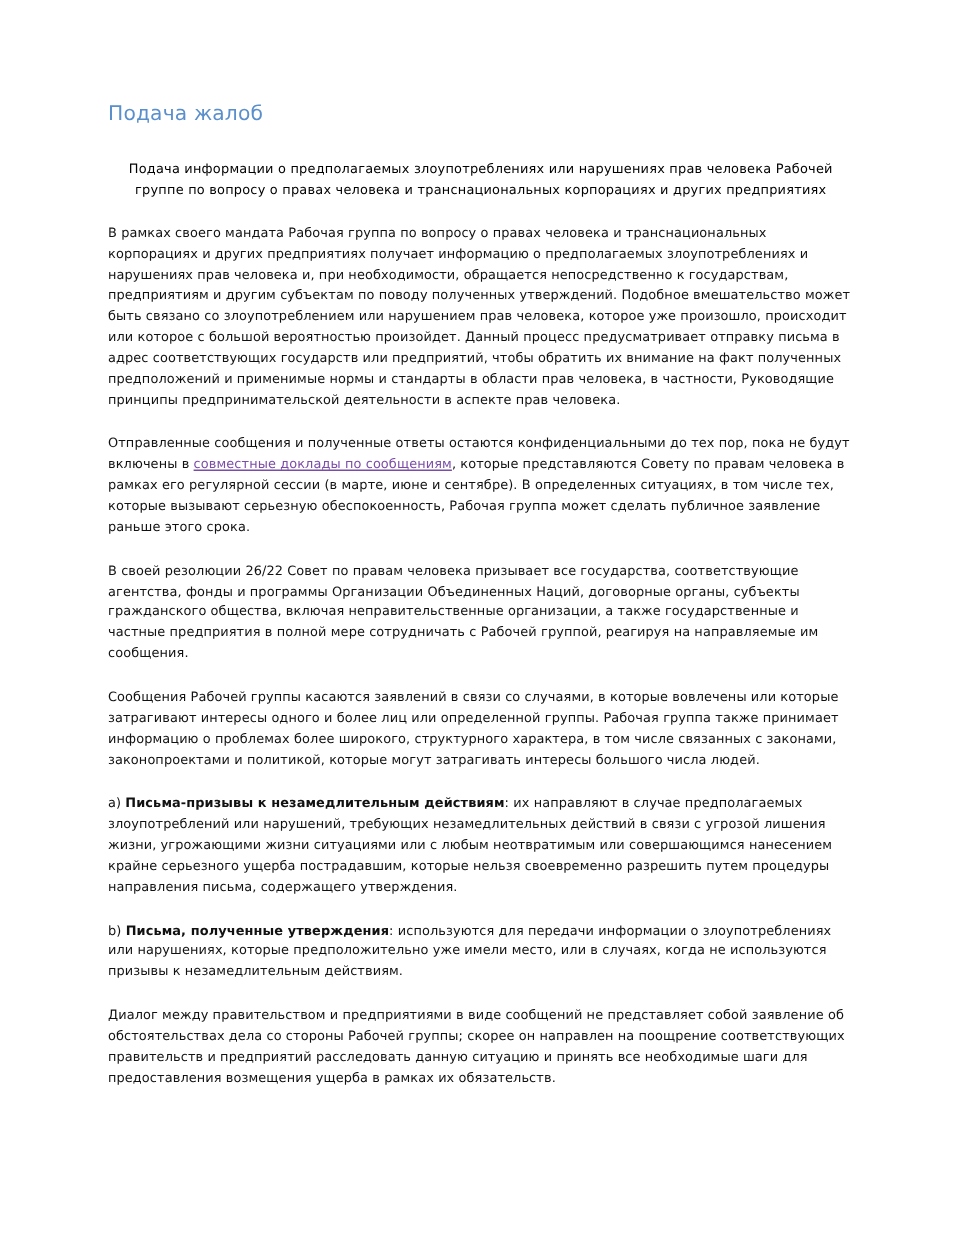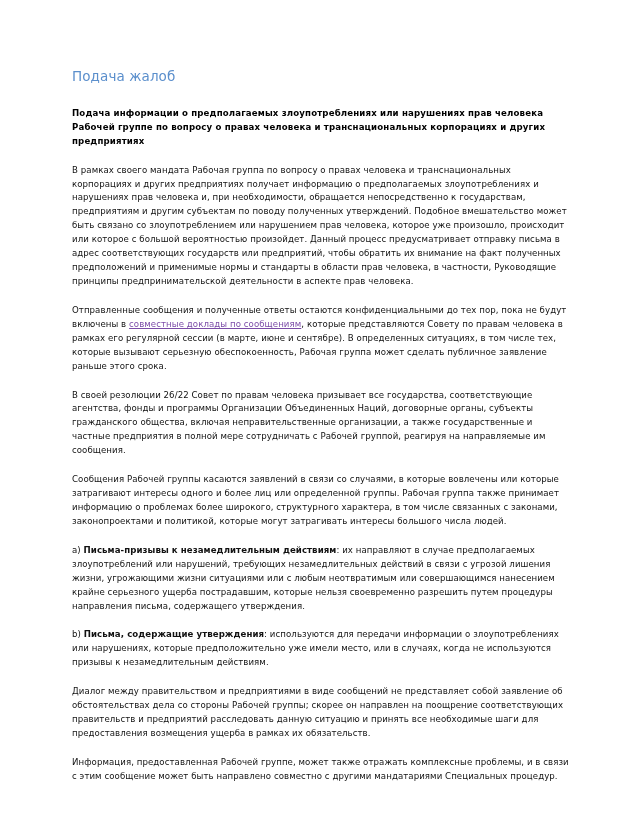--- a/index.html
+++ b/index.html
@@ -30,25 +30,26 @@
     font-family: "DejaVu Sans", "Liberation Sans", sans-serif;
     font-size: 13.5px;
     font-weight: 400;
     color: #5b8fcc;
     margin: 0 0 22px 0;
     line-height: 1.25;
     letter-spacing: 0.1px;
   }
   .lead-heading {
     font-size: 8.6px;
-    font-weight: bold;
+    font-weight: normal;
     line-height: 1.62;
     margin: 0 0 15px 0;
     letter-spacing: 0.15px;
     color: #000;
+    text-align: center;
   }
   p.body-text {
     font-size: 8.6px;
     font-weight: 400;
     line-height: 1.62;
     margin: 0 0 15px 0;
     letter-spacing: 0.07px;
     color: #111;
     text-align: left;
   }
@@ -80,20 +81,19 @@
 
     <p class="body-text"><span>Отправленные сообщения и полученные ответы остаются конфиденциальными до тех пор, пока не будут включены в </span><a class="inline-link" href="#">совместные доклады по сообщениям</a><span>, которые представляются Совету по правам человека в рамках его регулярной сессии (в марте, июне и сентябре). В определенных ситуациях, в том числе тех, которые вызывают серьезную обеспокоенность, Рабочая группа может сделать публичное заявление раньше этого срока.</span></p>
 
     <p class="body-text">В своей резолюции 26/22 Совет по правам человека призывает все государства, соответствующие агентства, фонды и программы Организации Объединенных Наций, договорные органы, субъекты гражданского общества, включая неправительственные организации, а также государственные и частные предприятия в полной мере сотрудничать с Рабочей группой, реагируя на направляемые им сообщения.</p>
 
     <p class="body-text">Сообщения Рабочей группы касаются заявлений в связи со случаями, в которые вовлечены или которые затрагивают интересы одного и более лиц или определенной группы. Рабочая группа также принимает информацию о проблемах более широкого, структурного характера, в том числе связанных с законами, законопроектами и политикой, которые могут затрагивать интересы большого числа людей.</p>
 
 
     <p class="body-text lettered"><span>а) </span><b>Письма-призывы к незамедлительным действиям</b><span>: их направляют в случае предполагаемых злоупотреблений или нарушений, требующих незамедлительных действий в связи с угрозой лишения жизни, угрожающими жизни ситуациями или с любым неотвратимым или совершающимся нанесением крайне серьезного ущерба пострадавшим, которые нельзя своевременно разрешить путем процедуры направления письма, содержащего утверждения.</span></p>
 
-    <p class="body-text lettered"><span>b) </span><b>Письма, содержащие утверждения</b><span>: используются для передачи информации о злоупотреблениях или нарушениях, которые предположительно уже имели место, или в случаях, когда не используются призывы к незамедлительным действиям.</span></p>
+    <p class="body-text lettered"><span>b) </span><b>Письма, полученные утверждения</b><span>: используются для передачи информации о злоупотреблениях или нарушениях, которые предположительно уже имели место, или в случаях, когда не используются призывы к незамедлительным действиям.</span></p>
 
     <p class="body-text">Диалог между правительством и предприятиями в виде сообщений не представляет собой заявление об обстоятельствах дела со стороны Рабочей группы; скорее он направлен на поощрение соответствующих правительств и предприятий расследовать данную ситуацию и принять все необходимые шаги для предоставления возмещения ущерба в рамках их обязательств.</p>
 
-    <p class="body-text">Информация, предоставленная Рабочей группе, может также отражать комплексные проблемы, и в связи с этим сообщение может быть направлено совместно с другими мандатариями Специальных процедур.</p>
 
   </div>
 </div>
 
 </body></html>

